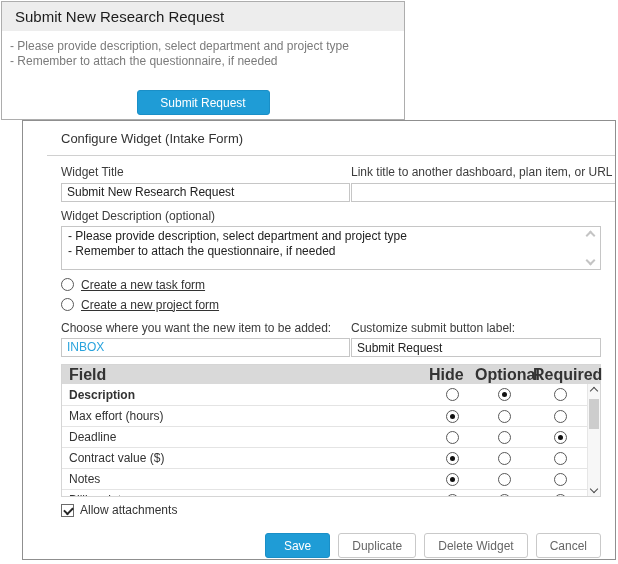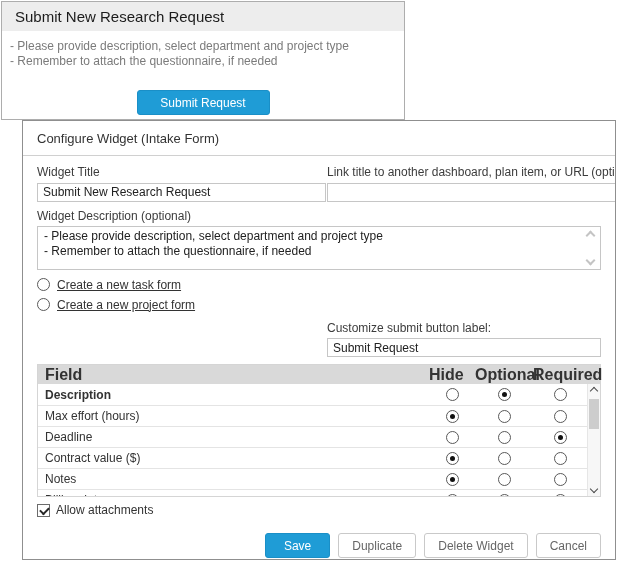--- a/index.html
+++ b/index.html
@@ -16,21 +16,21 @@
   .preview-submit { display: block; margin: 21px auto 0 auto; width: 133px; height: 25px; }
 
   
   .btn { height: 25px; padding: 0 13px; font-size: 12px; border-radius: 3px;
     background: #fff; border: 1px solid #c9c9c9; color: #666;
     font-family: "Liberation Sans", sans-serif; cursor: pointer; }
   .btn.primary { background: #1f9cd6; border: 1px solid #1a8fc7; color: #fff; padding: 0 18px; }
 
   
   .dialog { position: absolute; left: 22px; top: 120px; width: 594px; height: 440px;
-    background: #fff; border: 1px solid #8f8f8f; overflow: hidden; }
+    background: #fff; border: 1px solid #8f8f8f; overflow: hidden; padding-left: 24px; }
   .dialog-title { padding: 10px 14px 9px 14px; font-size: 13px; color: #333; }
   .dialog-sep { border-top: 1px solid #d0d0d0; }
   .dialog-body { padding: 9px 14px 0 14px; }
 
   .form-row { display: flex; gap: 1px; margin-bottom: 7px; }
   .col-left { width: 289px; flex: none; }
   .col-right { flex: 1; }
   .lbl { display: block; font-size: 12px; color: #3c3c3c; margin-bottom: 3px; white-space: nowrap; }
   .txt { width: 100%; height: 19px; border: 1px solid #c6c6c6; font-size: 12px; padding: 0 5px;
     color: #222; font-family: "Liberation Sans", sans-serif; background: #fff; }
@@ -132,20 +132,22 @@
       <span class="radio"></span>
       <span>Create a new task form</span>
     </div>
     <div class="radio-row">
       <span class="radio"></span>
       <span>Create a new project form</span>
     </div>
 
     <div class="form-row" style="margin-top:6px;">
       <div class="col-left">
+        <span class="lbl">Choose where you want the new item to be added:</span>
+        <div class="dest-box">INBOX</div>
       </div>
       <div class="col-right">
         <span class="lbl">Customize submit button label:</span>
         <input class="txt" type="text" value="Submit Request" style="">
       </div>
     </div>
 
     <div class="ftable">
       <div class="ft-head">
         <div class="ft-field">Field</div>

